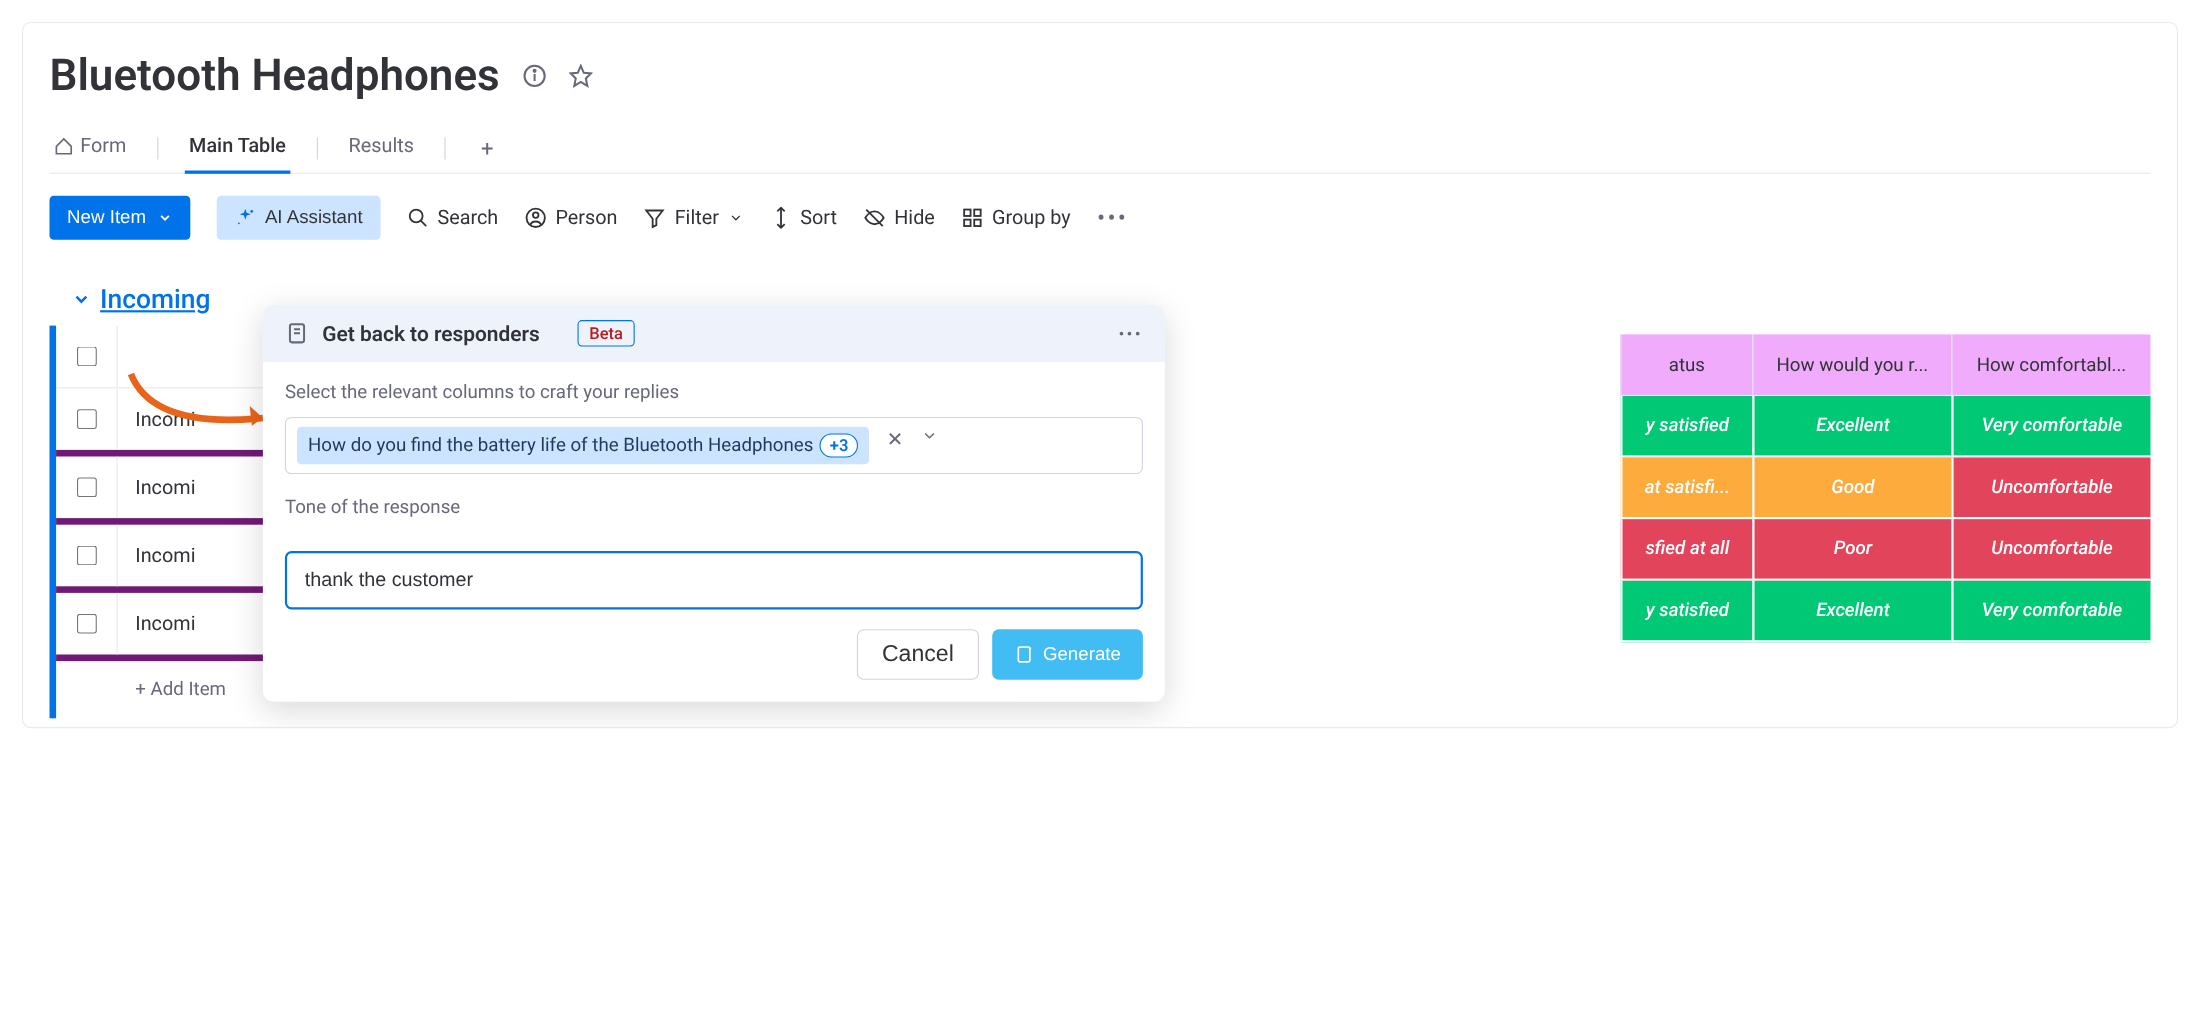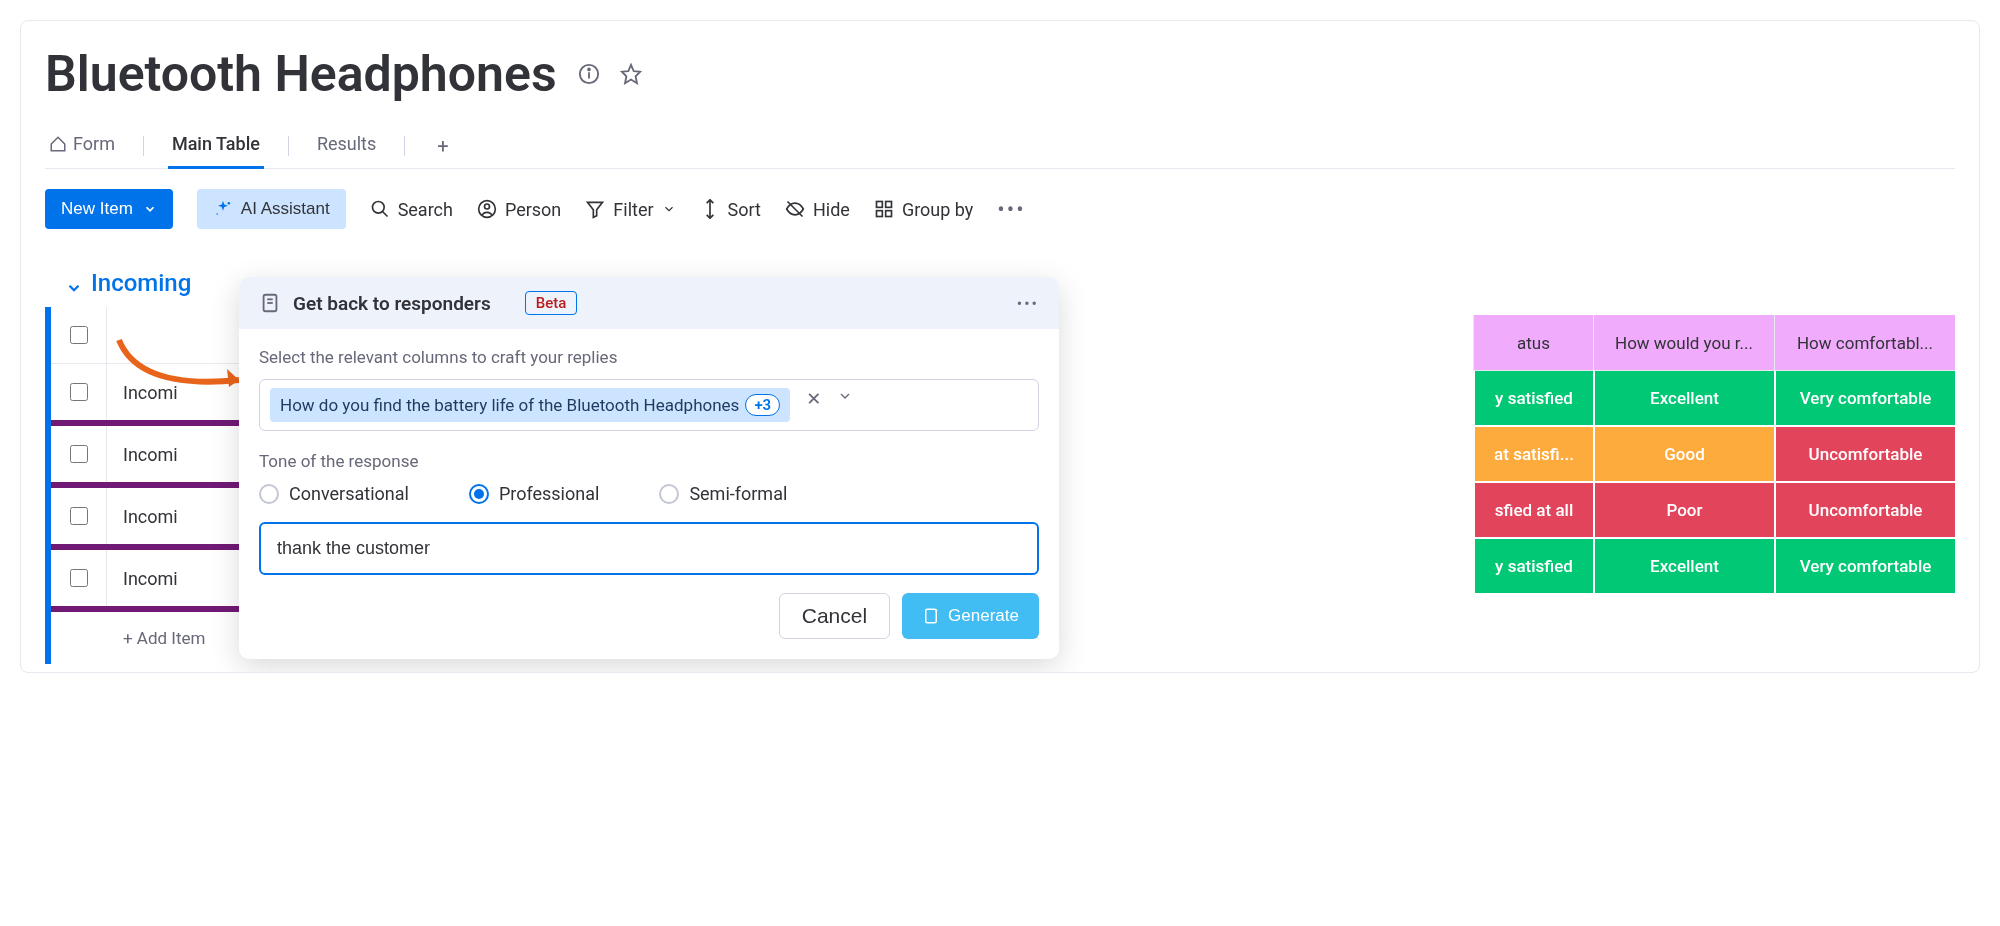--- a/index.html
+++ b/index.html
@@ -1,46 +1,46 @@
 <!DOCTYPE html>
 <html><head>
 <meta charset="utf-8">
 <style>
 * { box-sizing: border-box; margin: 0; padding: 0; }
 body { font-family: -apple-system, BlinkMacSystemFont, 'Segoe UI', Roboto, sans-serif; background: #fff; color: #323338; padding: 20px; }
 .page { max-width: 1960px; margin: 0 auto; background: #fff; border: 1px solid #e6e9ef; border-radius: 8px; padding: 24px 24px 8px 24px; position: relative; overflow: hidden; }
 .header { display: flex; align-items: center; gap: 16px; }
-.title { font-size: 50px; font-weight: 600; color: #323338; }
+.title { font-size: 40px; font-weight: 600; color: #323338; }
 .header-icons { display: flex; gap: 10px; }
 .icon-btn { width: 32px; height: 32px; display: inline-flex; align-items: center; justify-content: center; color: #676879; cursor: pointer; }
 .tabs { display: flex; align-items: center; gap: 24px; margin-top: 20px; border-bottom: 1px solid #e6e9ef; }
 .tab { display: flex; align-items: center; gap: 6px; padding: 10px 4px 12px 4px; font-size: 18px; color: #676879; cursor: pointer; border-bottom: 3px solid transparent; margin-bottom: -1px; }
 .tab.active { color: #323338; border-bottom-color: #0073ea; font-weight: 500; }
 .tab-sep { width: 1px; height: 20px; background: #d0d4e4; }
 .tab-add { font-size: 20px; color: #676879; cursor: pointer; padding: 0 8px; }
 .toolbar { display: flex; align-items: center; gap: 24px; margin-top: 20px; }
 .new-item-btn { background: #0073ea; color: #fff; border: none; border-radius: 4px; padding: 10px 16px; font-size: 17px; font-weight: 500; display: flex; align-items: center; gap: 10px; cursor: pointer; }
 .ai-btn { background: #cce4ff; color: #323338; border: none; border-radius: 4px; padding: 10px 16px; font-size: 17px; font-weight: 500; display: flex; align-items: center; gap: 8px; cursor: pointer; }
 .ai-btn .ai-icon { color: #0073ea; font-weight: bold; }
 .tool-item { display: flex; align-items: center; gap: 8px; font-size: 18px; color: #323338; cursor: pointer; }
 .tool-more { font-size: 22px; color: #676879; cursor: pointer; letter-spacing: 2px; }
 .content { position: relative; margin-top: 30px; }
-.group-header { display: flex; align-items: flex-end; gap: 8px; color: #0073ea; font-size: 24px; font-weight: 500; padding: 10px 20px; }
+.group-header { display: flex; align-items: center; gap: 8px; color: #0073ea; font-size: 24px; font-weight: 500; padding: 10px 20px; text-decoration: underline; }
 .table-wrap { display: flex; }
 .table-left { border-left: 6px solid #0073ea; }
 .row { display: flex; align-items: center; border-bottom: 6px solid #701a75; }
 .row-head { border-bottom: 1px solid #e6e9ef; }
 .cell-check { width: 56px; height: 56px; display: flex; align-items: center; justify-content: center; border-right: 1px solid #e6e9ef; }
 .cell-check input { width: 18px; height: 18px; }
 .cell-name { width: 140px; padding: 0 16px; font-size: 18px; color: #323338; }
 .add-item { color: #676879; font-size: 17px; padding: 16px 0 16px 72px; cursor: pointer; }
 .status-cols { position: absolute; right: 0; top: 56px; display: flex; }
 .status-col { width: 181px; }
 .status-head { height: 56px; display: flex; align-items: center; justify-content: center; font-size: 17px; color: #323338; border-bottom: 1px solid #e6e9ef; border-left: 1px solid #e6e9ef; background: #f0abfc; white-space: nowrap; overflow: hidden; padding: 0 8px; }
-.status-cell { height: 56px; display: flex; align-items: center; justify-content: center; color: #fff; font-size: 17px; font-weight: 500; border-left: 2px solid #fff; border-bottom: 2px solid #fff; white-space: nowrap; overflow: hidden; padding: 0 8px; }
+.status-cell { height: 56px; display: flex; align-items: center; justify-content: center; color: #fff; font-size: 17px; font-weight: 500; border-left: 2px solid #fff; border-bottom: 2px solid #fff; white-space: nowrap; overflow: hidden; padding: 0 8px; font-style: italic; }
 .popup { position: absolute; left: 218px; top: 256px; width: 820px; background: #fff; border-radius: 10px; box-shadow: 0 8px 30px rgba(0,0,0,0.15); z-index: 10; }
 .popup-header { background: #eef2fb; border-radius: 10px 10px 0 0; padding: 14px 20px; display: flex; align-items: center; gap: 12px; }
 .popup-title { font-size: 19px; font-weight: 600; color: #323338; flex: 1; display: flex; align-items: center; gap: 10px; }
 .beta-badge { border: 1px solid #0073ea; color: #b91c1c; font-size: 15px; padding: 2px 10px; border-radius: 4px; font-weight: 500; margin-left: 24px; }
 .popup-more { color: #676879; cursor: pointer; letter-spacing: 2px; }
 .popup-body { padding: 18px 20px 20px 20px; }
 .popup-label { font-size: 17px; color: #676879; margin-bottom: 12px; }
 .chip-row { display: flex; align-items: flex-start; border: 1px solid #d0d4e4; border-radius: 6px; padding: 8px 10px; gap: 10px; }
 .chip { background: #cce4ff; color: #1f3a5f; padding: 6px 10px; border-radius: 4px; font-size: 17px; display: flex; align-items: center; gap: 6px; }
 .chip-count { background: #fff; border: 1px solid #0073ea; color: #0073ea; border-radius: 12px; padding: 1px 8px; font-size: 15px; font-weight: 600; }
@@ -275,34 +275,20 @@
           <span class="chip-count">+3</span>
         </span>
         <span class="chip-x">✕</span>
         <span class="chip-chevron">
           <svg width="16" height="16" viewBox="0 0 24 24" fill="none" stroke="currentColor" stroke-width="2">
               <polyline points="6 9 12 15 18 9"></polyline>
             </svg>
         </span>
       </div>
       <div class="tone-label">Tone of the response</div>
-      <div class="radio-row">
-        <label class="radio-item">
-          <span class="radio-dot"></span>
-          <span>Conversational</span>
-        </label>
-        <label class="radio-item">
-          <span class="radio-dot checked"></span>
-          <span>Professional</span>
-        </label>
-        <label class="radio-item">
-          <span class="radio-dot"></span>
-          <span>Semi-formal</span>
-        </label>
-      </div>
       <input class="prompt-input" type="text" value="thank the customer" style="">
       <div class="popup-footer">
         <button class="btn-cancel">Cancel</button>
         <button class="btn-generate">
           <span>
             <svg width="18" height="18" viewBox="0 0 24 24" fill="none" stroke="#fff" stroke-width="2">
                 <rect x="5" y="3" width="14" height="18" rx="2"></rect>
                 <path d="M18 6 l2-2 M19 4 l1 1" stroke="#fff"></path>
               </svg>
           </span>

